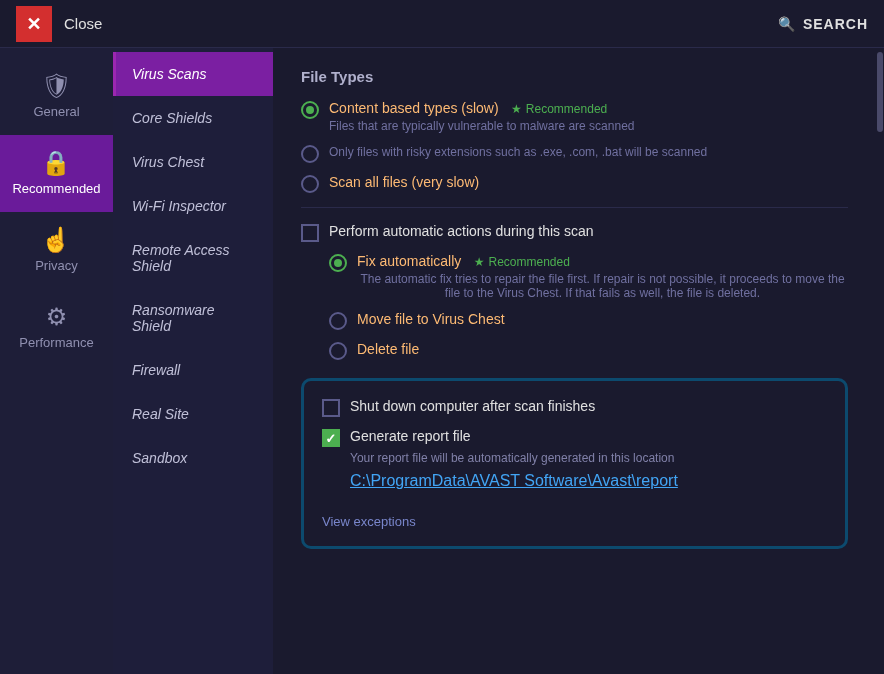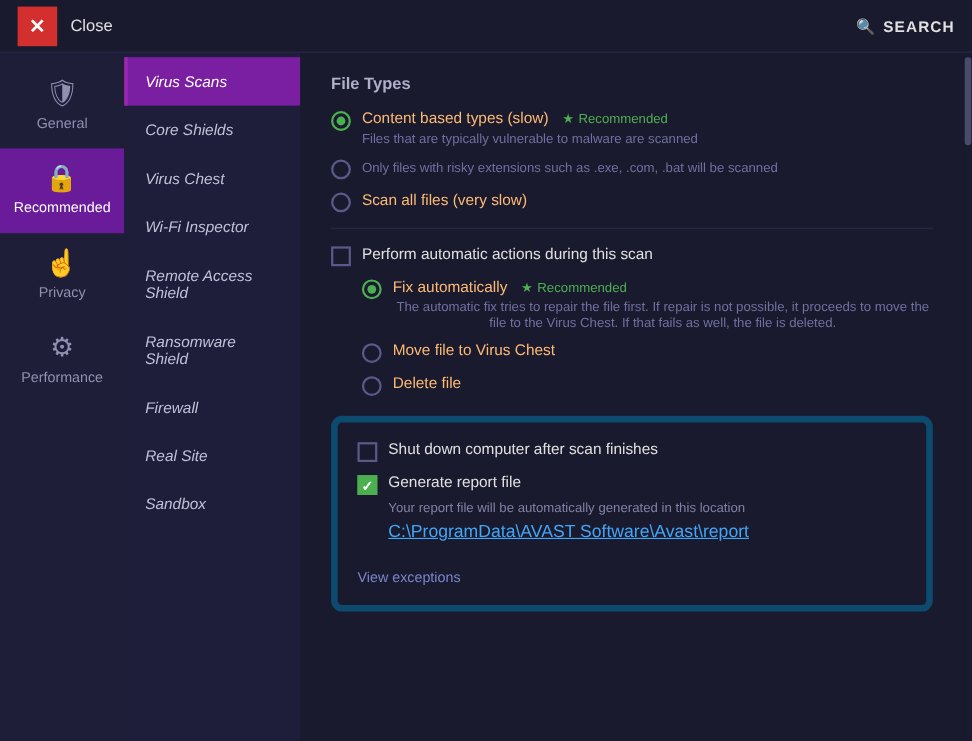--- a/index.html
+++ b/index.html
@@ -207,21 +207,21 @@
       font-size: 13px;
       font-weight: bold;
       line-height: 1;
     }
     .checkbox-label {
       font-size: 14px;
       color: #e0e0e0;
     }
     
     .highlight-box {
-      border: 6px solid #0c4a6e;
+      border: 3px solid #0c4a6e;
       border-radius: 10px;
       padding: 16px 18px;
       margin-top: 18px;
     }
     .report-location {
       font-size: 12px;
       color: #8080a8;
       margin-top: 4px;
       line-height: 1.6;
     }

